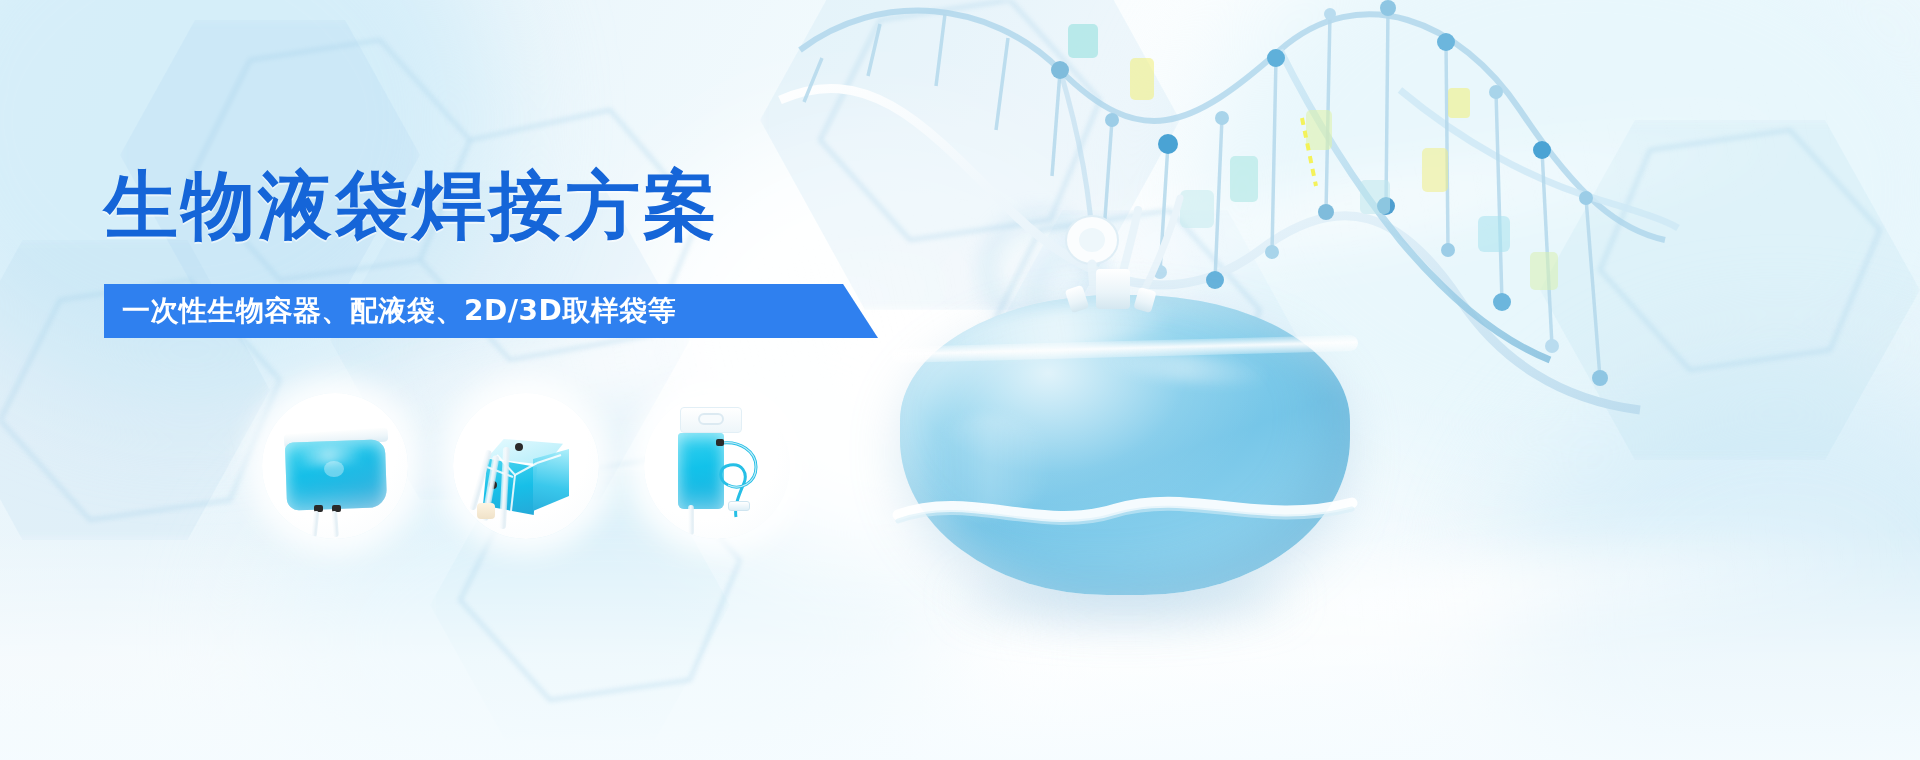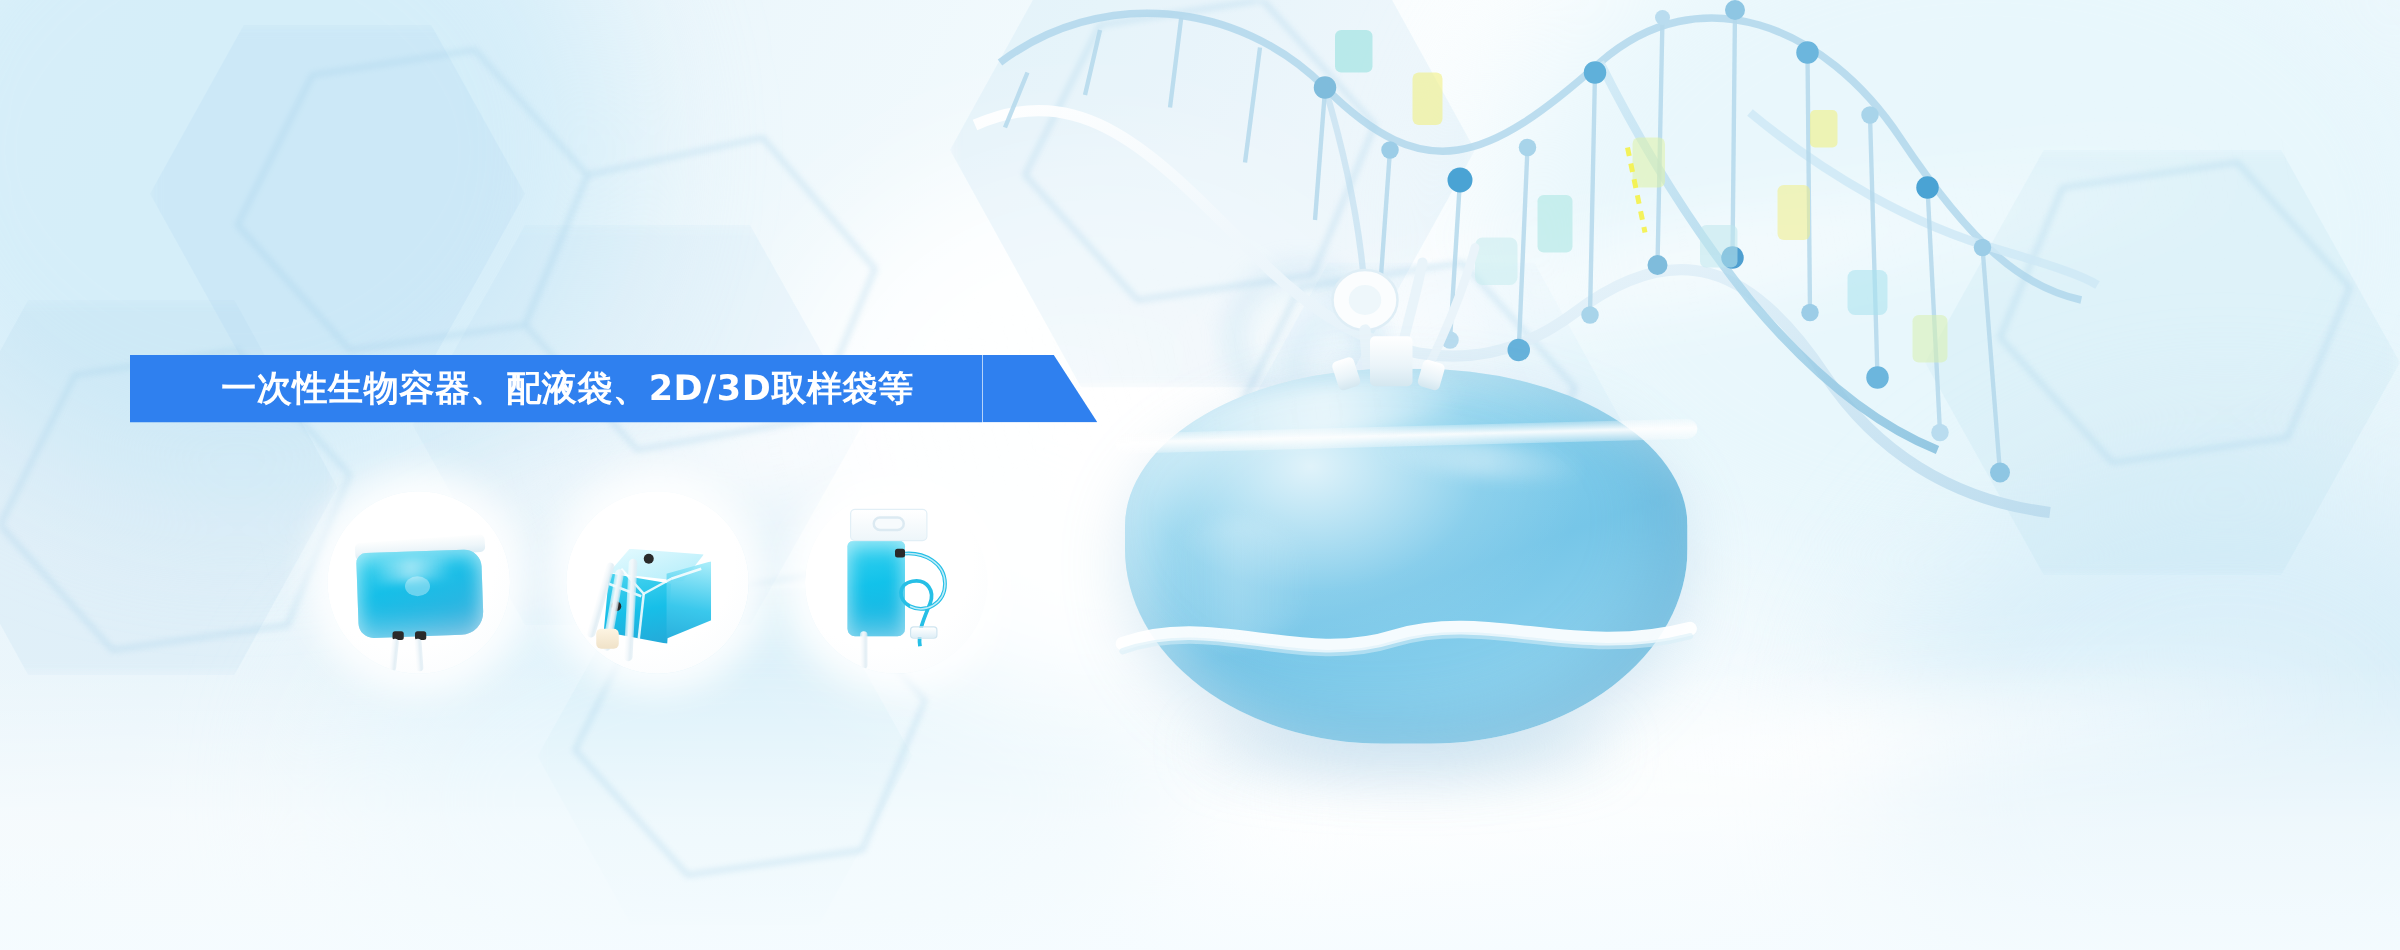--- a/index.html
+++ b/index.html
@@ -71,21 +71,20 @@
     left: 104px;
     top: 284px;
     width: 682px;
     height: 54px;
     background: #2f80ef;
     z-index: 20;
     display: flex;
     align-items: center;
     padding-left: 18px;
     clip-path: polygon(0 0, 100% 0, 100% 100%, 0 100%);
-    justify-content: center;
   }
   .subtitle-text {
     color: #ffffff;
     font-size: 28px;
     font-weight: 700;
     letter-spacing: 0.5px;
     white-space: nowrap;
     font-family: "DejaVu Sans", "Liberation Sans", sans-serif;
   }
   
@@ -414,19 +413,22 @@
       <g fill="none" stroke="rgba(255,255,255,0.7)" stroke-width="1.2">
         <path d="M 78 50 C 96 48, 112 58, 112 74 C 112 90, 96 98, 84 92"></path>
       </g>
     </svg>
     <div class="clip" style="left:72px; top:46px; width:8px; height:7px;"></div>
     <div style="position:absolute; left:84px; top:108px; width:22px; height:10px; border-radius:3px;
                 background:linear-gradient(180deg,#ffffff,#dfeff7); border:1px solid #cfe5f0;"></div>
     <div class="tube" style="left:44px; top:112px; width:6px; height:30px;"></div>
   </div>
 
+  <div class="headline-wrap">
+    <div class="headline">生物液袋焊接方案</div>
+  </div>
 
   <div class="subtitle-bar">
     <span class="subtitle-text">一次性生物容器、配液袋、2D/3D取样袋等</span>
   </div>
   <div class="subtitle-wedge"></div>
 
 </div>
 
 </body></html>

